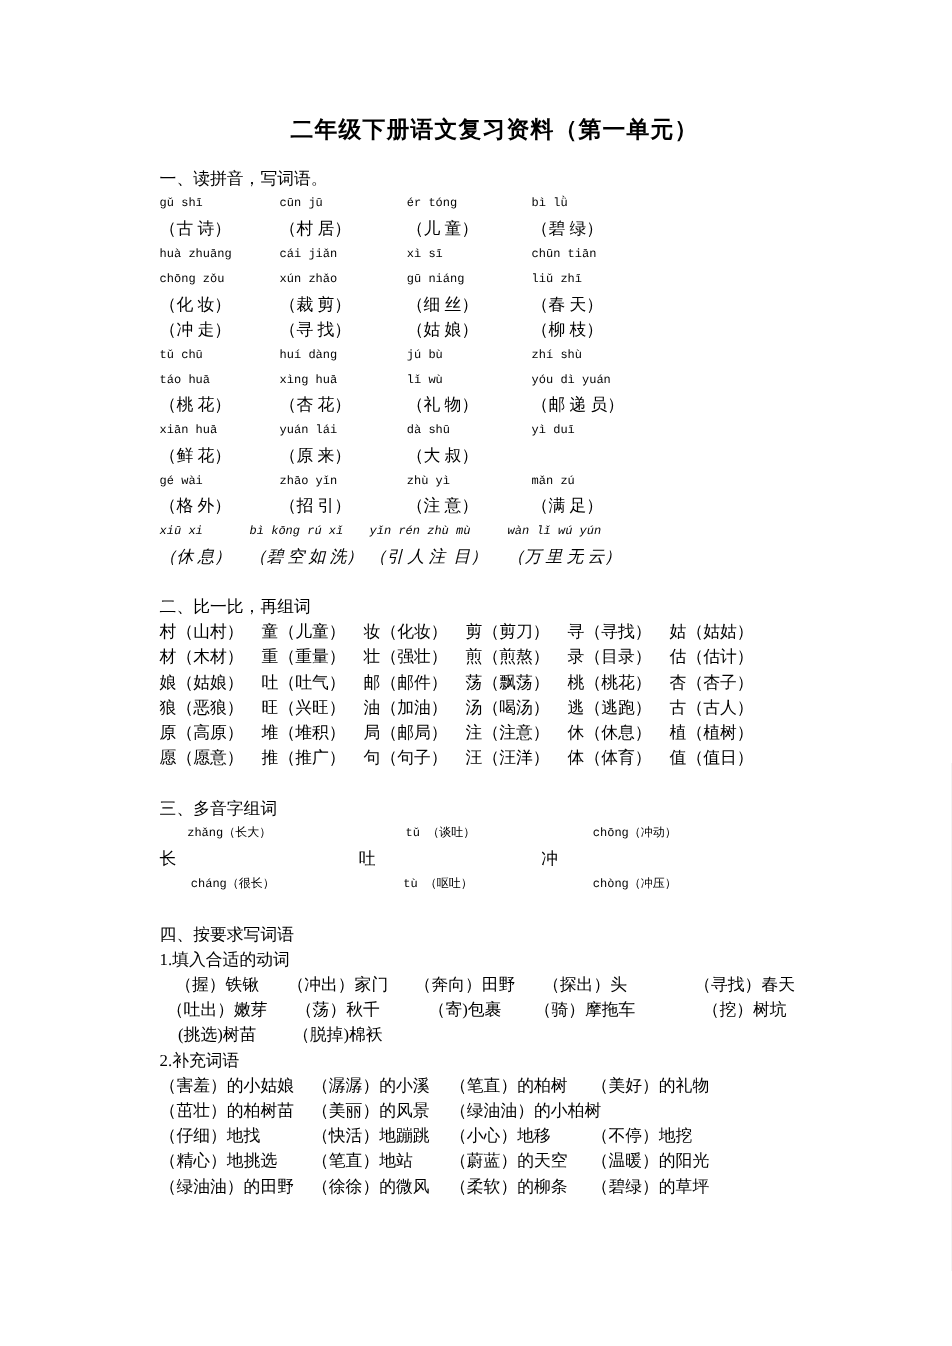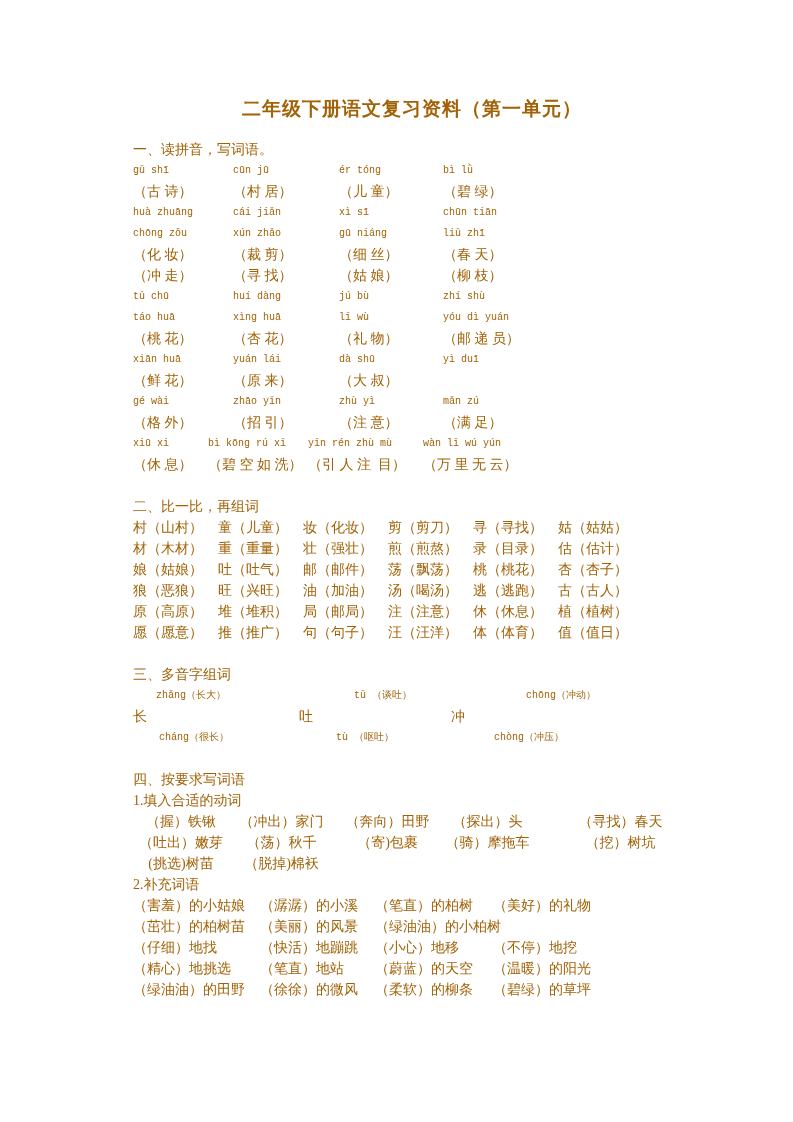--- a/index.html
+++ b/index.html
@@ -1,32 +1,32 @@
 <!DOCTYPE html>
 <html><head>
 <meta charset="utf-8">
 <style>
   html,body { margin:0; padding:0; background:#e8e8e8; }
   .page {
     width:793px; height:1122px; margin:0 auto; background:#ffffff;
     box-sizing:border-box; padding:96px 86px 0 117px;
     font-family:"Liberation Serif","DejaVu Serif",serif;
-    color:#a16207; font-size:14px; overflow:hidden;
+    color:#000000; font-size:14px; overflow:hidden;
   }
   .title {
     font-size:19px; font-weight:bold; text-align:center;
     margin:0 0 17px 0; letter-spacing:1px; line-height:26px;
   }
   .line { line-height:21px; height:21px;margin-left:16px; }
   .line span { white-space:pre; display:block; }
   .g { display:grid; }
   .g1  { grid-template-columns:100px 106px 104px auto; }
-  .g1w { grid-template-columns:75px 100px 115px auto; }
+  .g1w { grid-template-columns:75px 100px 115px auto;font-style:italic; }
   .g2  { grid-template-columns:85px 85px 85px 85px 85px auto; }
-  .g3a { padding-left:23px; grid-template-columns:182px 156px auto;gap:16px; }
+  .g3a { padding-left:23px; grid-template-columns:182px 156px auto; }
   .g3b { grid-template-columns:166px 152px auto; }
   .g3c { padding-left:26px; grid-template-columns:177px 158px auto; }
   .g41 { grid-template-columns:96px 105px 107px 93px auto;text-align:center; }
   .g42 { grid-template-columns:127px 115px 118px auto; }
   .py, .mix {
     font-family:"Liberation Mono","DejaVu Sans Mono","Liberation Serif",serif;
     font-size:10px;
   }
   .sect { margin-top:21px; }
 </style>

